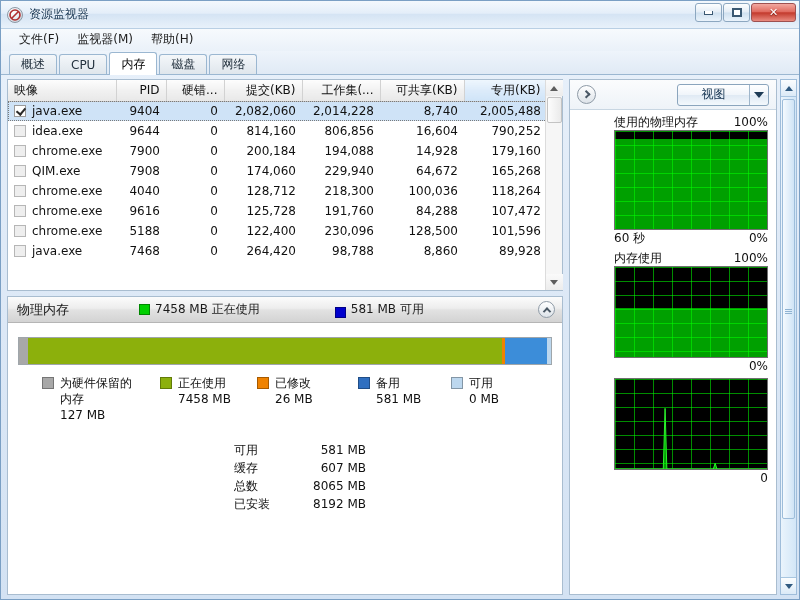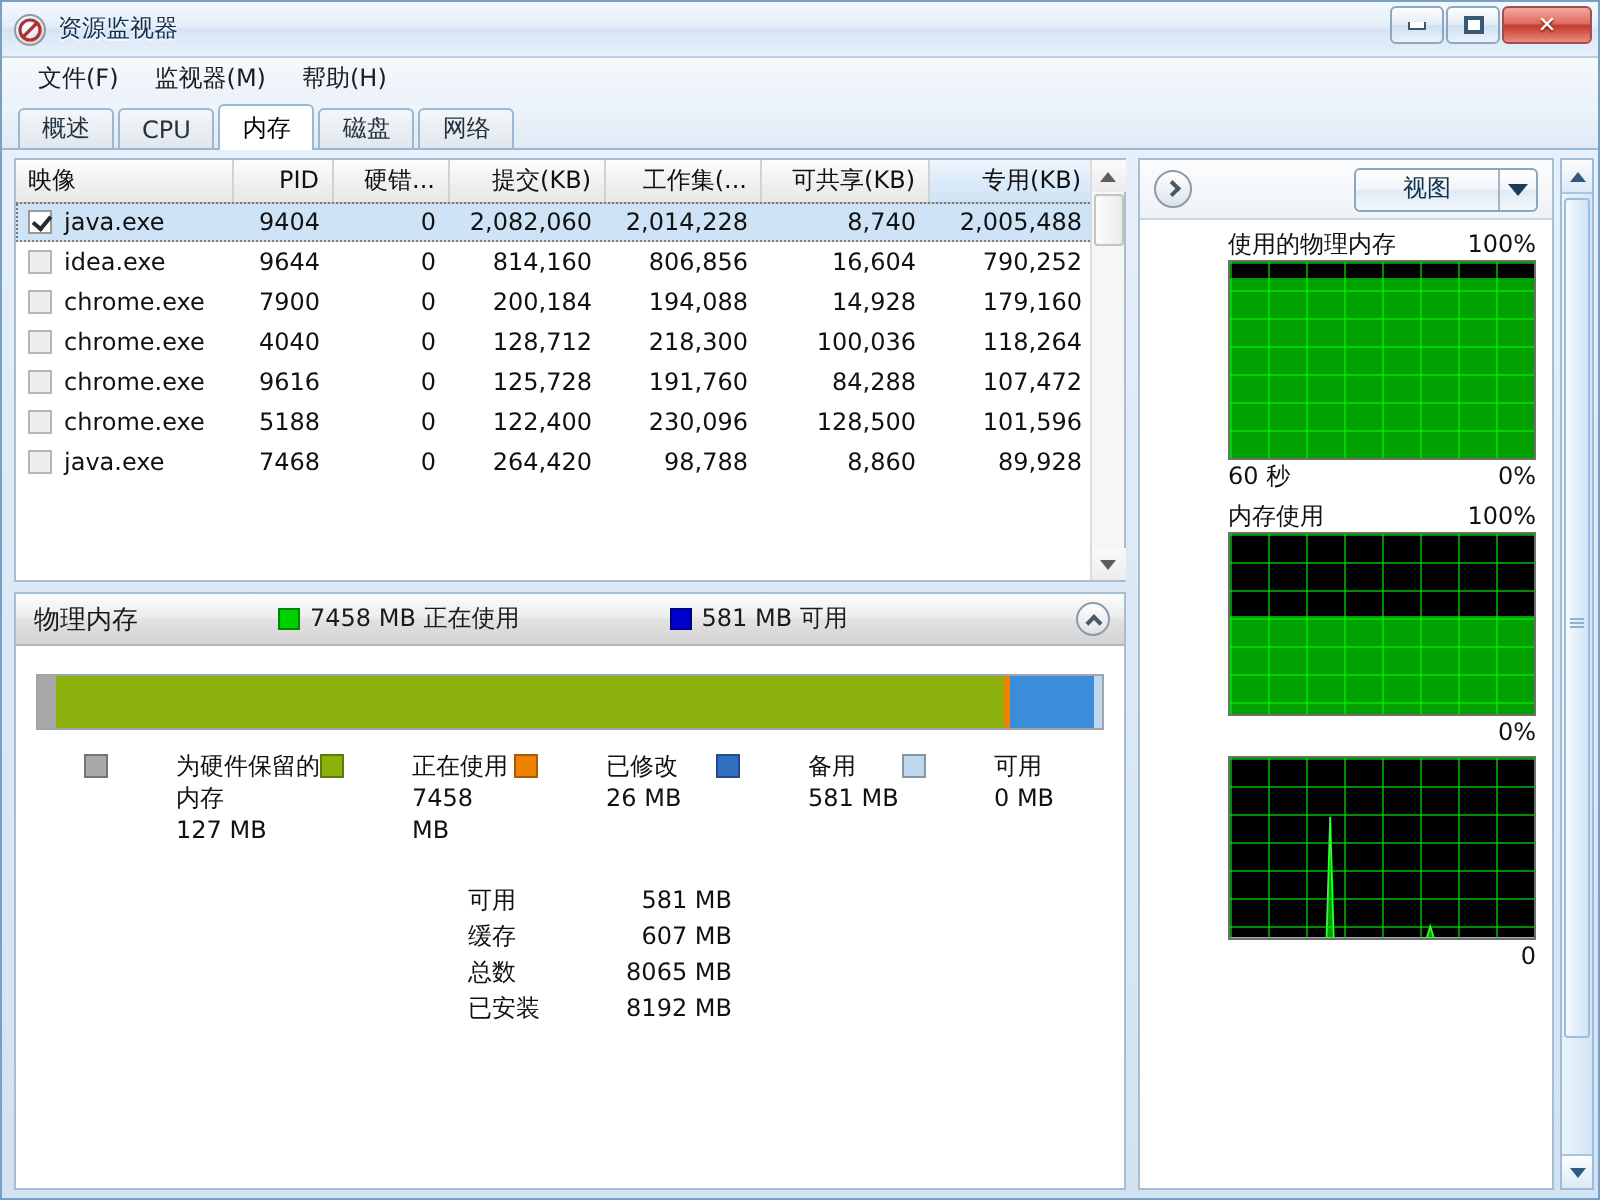--- a/index.html
+++ b/index.html
@@ -187,21 +187,21 @@
   .mem-body { flex:1 1 auto; padding: 10px 8px 0 8px; position:relative; }
   .membar {
     height: 28px; margin: 4px 2px 0 2px;
     border: 1px solid #9fa6ab;
     display:flex; overflow:hidden; background:#fff;
   }
   .seg { height:100%; }
   .mem-legend {
     display:flex; margin-top: 10px; padding-left: 26px; font-size:12px; color:#111;
   }
-  .lg { display:flex; align-items:flex-start;gap:28px; }
+  .lg { display:flex; align-items:flex-start; }
   .lg .sw { width:12px; height:12px; margin:2px 6px 0 0; border:1px solid rgba(0,0,0,.3); flex:0 0 12px; }
   .lg .txt { line-height:16px; }
   .mem-stats {
     margin: 18px 0 0 218px;
     font-size:12px; color:#111;
   }
   .mem-stats div { display:flex; line-height:18px; }
   .mem-stats .k { width: 62px; }
   .mem-stats .v { width: 70px; text-align:right; }
 
@@ -364,20 +364,29 @@
                 <tr>
                   <td class="l"><span class="cbx dim"></span><span>chrome.exe</span></td>
                   <td>7900</td>
                   <td>0</td>
                   <td>200,184</td>
                   <td>194,088</td>
                   <td>14,928</td>
                   <td>179,160</td>
                 </tr>
                 <tr>
+                  <td class="l"><span class="cbx dim"></span><span>QIM.exe</span></td>
+                  <td>7908</td>
+                  <td>0</td>
+                  <td>174,060</td>
+                  <td>229,940</td>
+                  <td>64,672</td>
+                  <td>165,268</td>
+                </tr>
+                <tr>
                   <td class="l"><span class="cbx dim"></span><span>chrome.exe</span></td>
                   <td>4040</td>
                   <td>0</td>
                   <td>128,712</td>
                   <td>218,300</td>
                   <td>100,036</td>
                   <td>118,264</td>
                 </tr>
                 <tr>
                   <td class="l"><span class="cbx dim"></span><span>chrome.exe</span></td>
@@ -423,21 +432,21 @@
         </div>
       </div>
 
       <div class="panel mem-panel">
         <div class="panel-head">
           <div class="panel-title">物理内存</div>
           <div class="head-stat" style="margin-left:70px;">
             <span class="swatch" style="background:#00d000"></span>
             <span>7458 MB 正在使用</span>
           </div>
-          <div class="head-stat" style="margin-left:75px;">
+          <div class="head-stat" style="margin-left:75px;align-items:flex-end;">
             <span class="swatch" style="background:#0000cd"></span>
             <span>581 MB 可用</span>
           </div>
           <div class="collapse-btn">
             <span class="chev up"></span>
           </div>
         </div>
 
         <div class="mem-body">
           <div class="membar">

